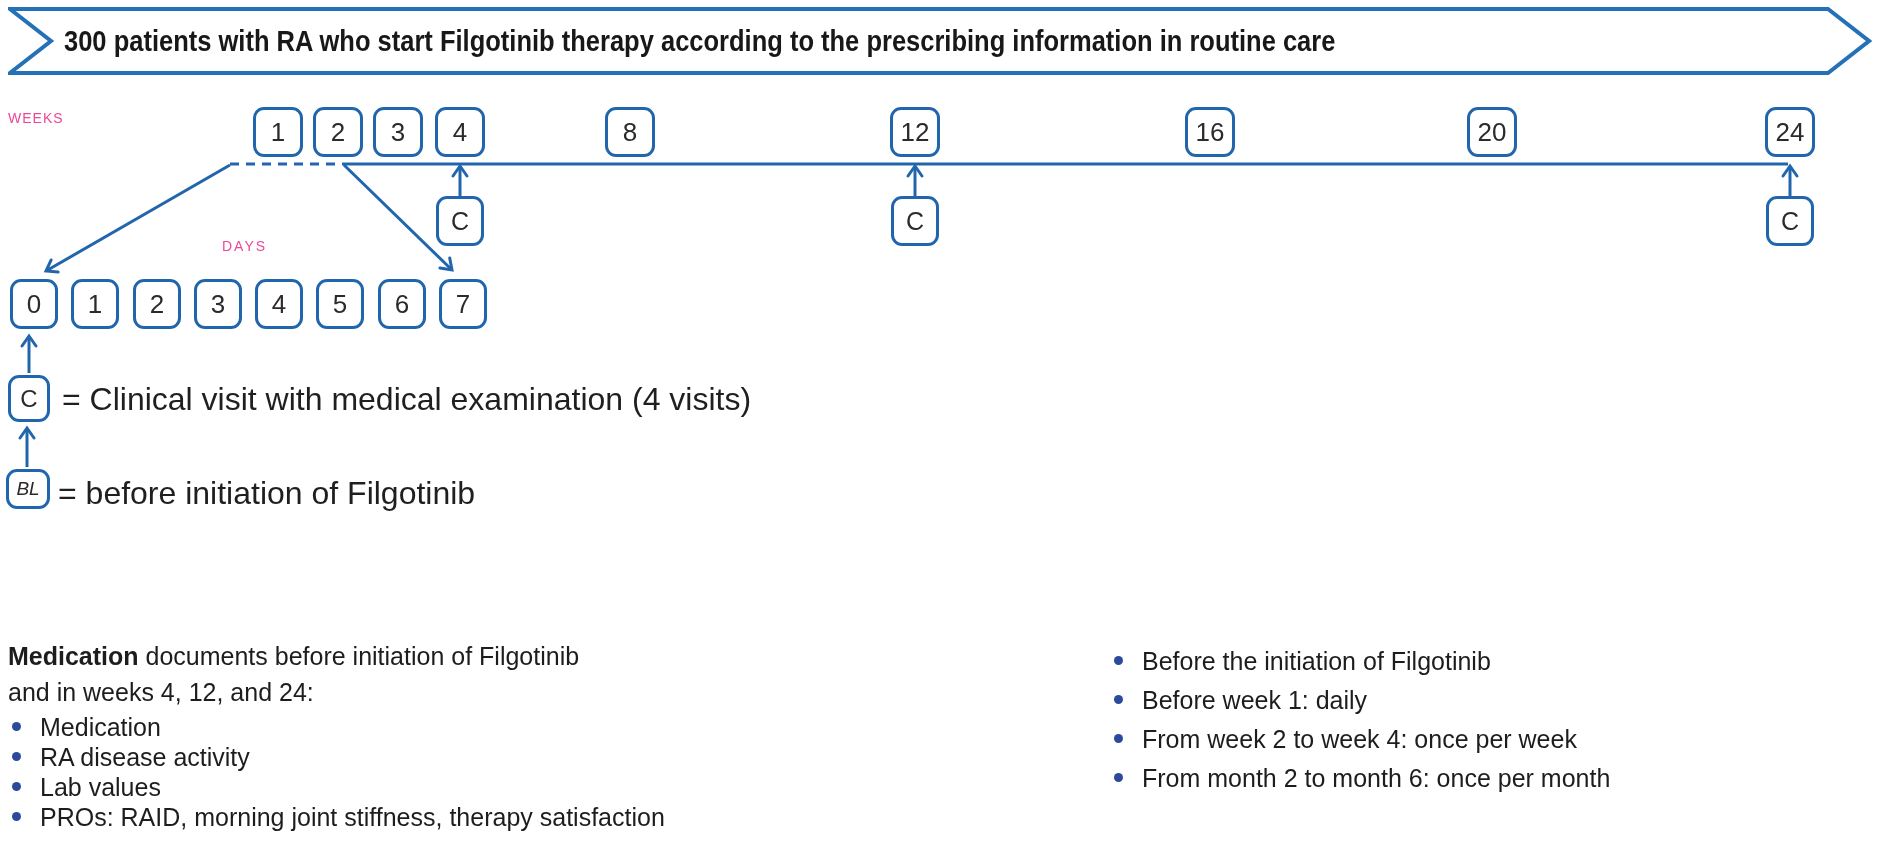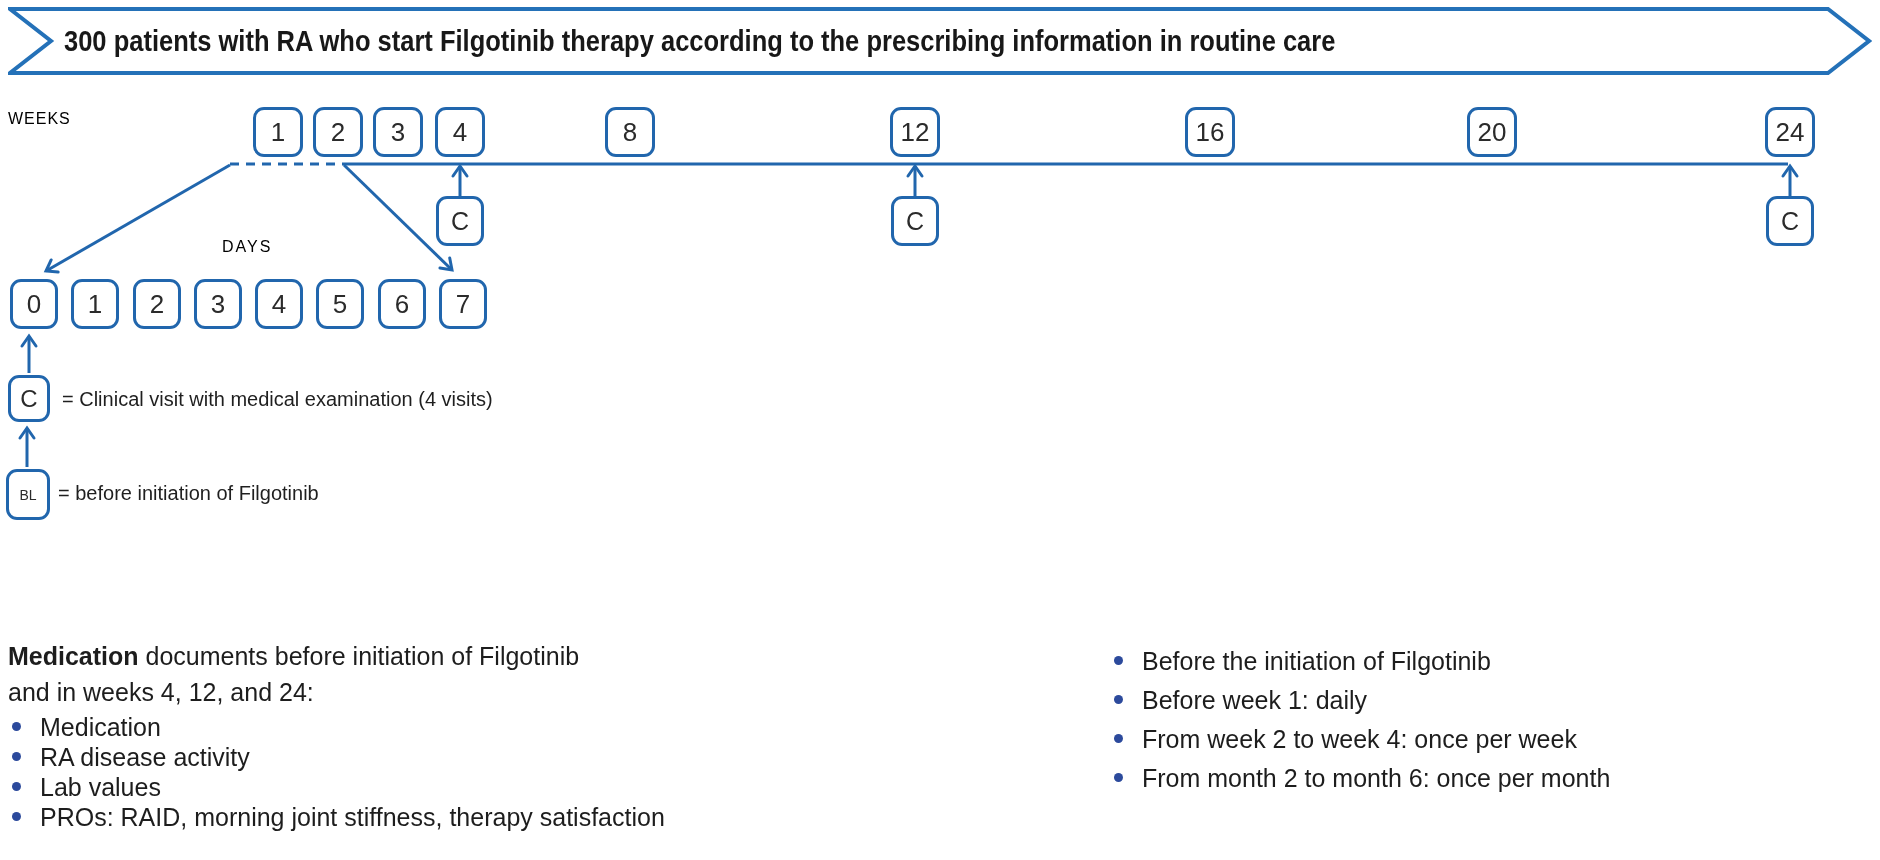--- a/index.html
+++ b/index.html
@@ -9,36 +9,36 @@
   }
   
   .banner{position:absolute;left:8px;top:6px;width:1864px;height:70px;}
   .banner svg{position:absolute;left:0;top:0;}
   .banner-text{
     position:absolute;left:56px;top:0;height:70px;display:flex;align-items:center;
     font-size:30px;font-weight:bold;letter-spacing:0;white-space:nowrap;
     transform:scaleX(0.85);transform-origin:left center;color:#181818;
   }
   
-  .axis-label{position:absolute;font-size:16px;color:#000000;letter-spacing:1px;}
+  .axis-label{position:absolute;font-size:14px;color:#ec4899;letter-spacing:1px;}
   .lbl-weeks{left:8px;top:110px;}
   .lbl-days{left:222px;top:238px;letter-spacing:2px;}
   
   .nbox{
     position:absolute;box-sizing:border-box;background:#fff;
     border:3px solid #2166ad;border-radius:11px;
     display:flex;align-items:center;justify-content:center;
     font-size:26px;color:#2b2b2b;
   }
   .week{top:107px;width:50px;height:50px;}
   .cbox{top:196px;width:48px;height:50px;font-size:25px;}
   .day{top:279px;width:48px;height:50px;}
   .legend-c{left:8px;top:375px;width:42px;height:47px;font-size:24px;}
-  .legend-bl{left:6px;top:469px;width:44px;height:51px;font-size:14px;}
-  .legend-text{position:absolute;font-size:20px;color:#1f1f1f;line-height:32px;white-space:nowrap;}
+  .legend-bl{left:6px;top:469px;width:44px;height:40px;font-size:19px;font-style:italic;}
+  .legend-text{position:absolute;font-size:32px;color:#1f1f1f;line-height:32px;white-space:nowrap;}
   
   .lines{position:absolute;left:0;top:0;pointer-events:none;}
   .lines path, .lines line{stroke:#2166ad;stroke-width:3;fill:none;}
   .dashed{stroke-dasharray:9 7;}
   
   .block{position:absolute;font-size:25px;color:#1d1d1d;}
   .block .bh{line-height:36px;white-space:nowrap;}
   .block .bh b{font-weight:bold;}
   .bullets{margin-top:2px;}
   .bullet{display:flex;align-items:flex-start;line-height:30px;white-space:nowrap;}

